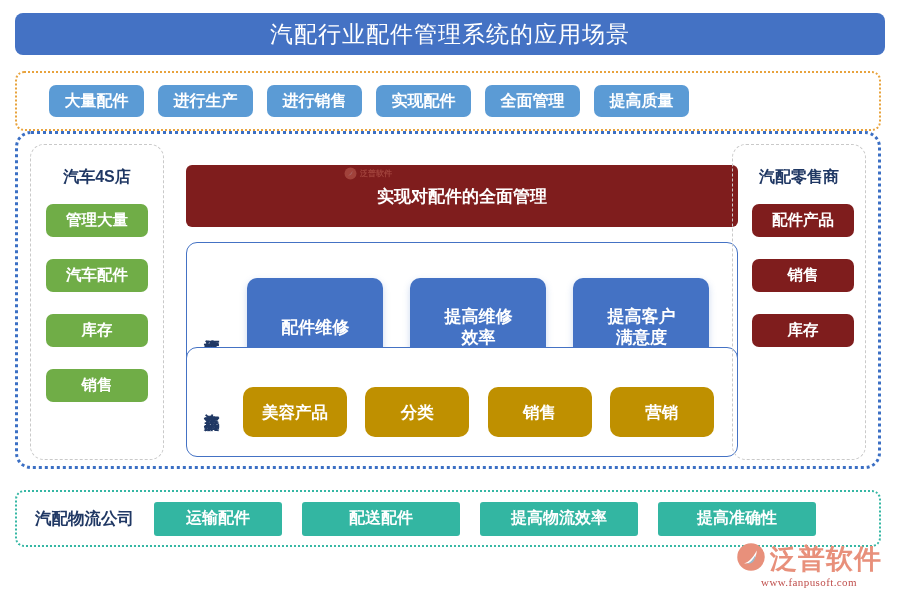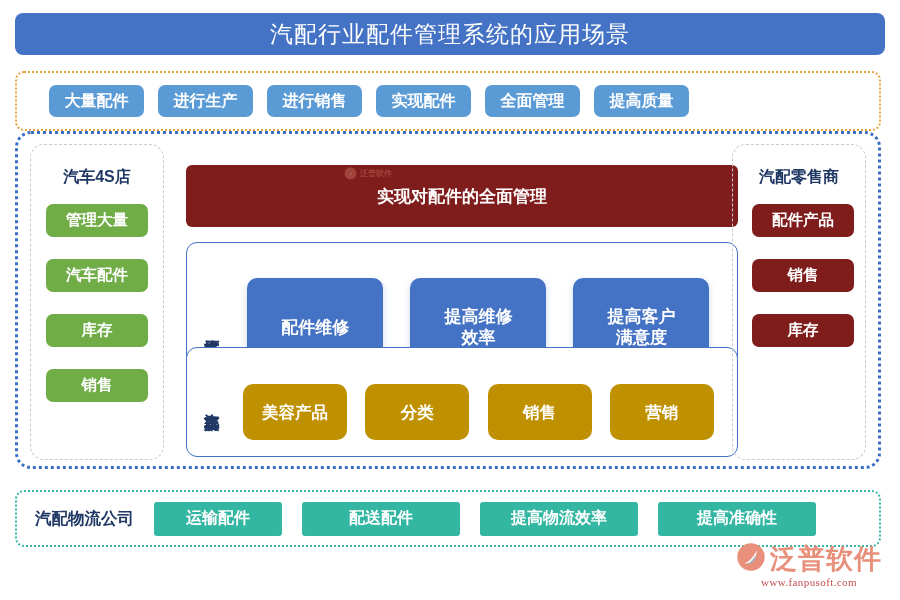--- a/index.html
+++ b/index.html
@@ -97,21 +97,21 @@
     margin-left:17px;line-height:1.02;letter-spacing:0px;
   }
   .card-row{display:flex;align-items:center;flex:1;justify-content:space-around;padding:0 14px;}
   .card{
     border-radius:10px;color:#ffffff;font-weight:bold;
     display:flex;align-items:center;justify-content:center;text-align:center;
     line-height:1.22;white-space:pre-line;
   }
   .card-blue{background:#4472C4;width:136px;height:101px;font-size:17px;
     box-shadow:0 3px 7px rgba(68,114,196,.28);}
-  .card-gold{background:#BF9000;width:104px;height:56px;font-size:16.5px;margin-top:20px;}
+  .card-gold{background:#BF9000;width:104px;height:50px;font-size:16.5px;margin-top:20px;}
 
   
   .band-bot{
     position:absolute;left:15px;top:490px;width:866px;height:57px;
     border:2px dotted #35B7A4;border-radius:9px;
     display:flex;align-items:center;box-sizing:border-box;
     padding-left:18px;
   }
   .pill-teal{
     background:#33B6A2;color:#fff;border-radius:3px;

